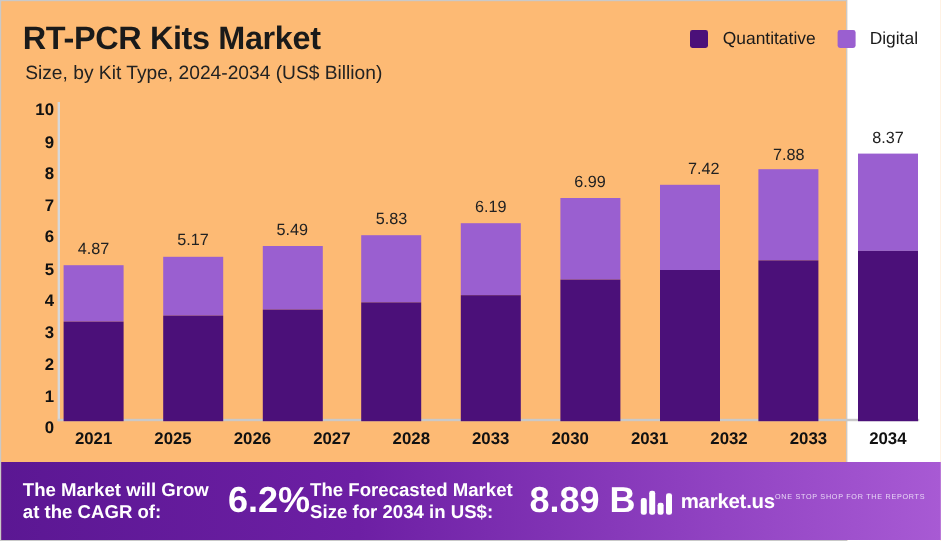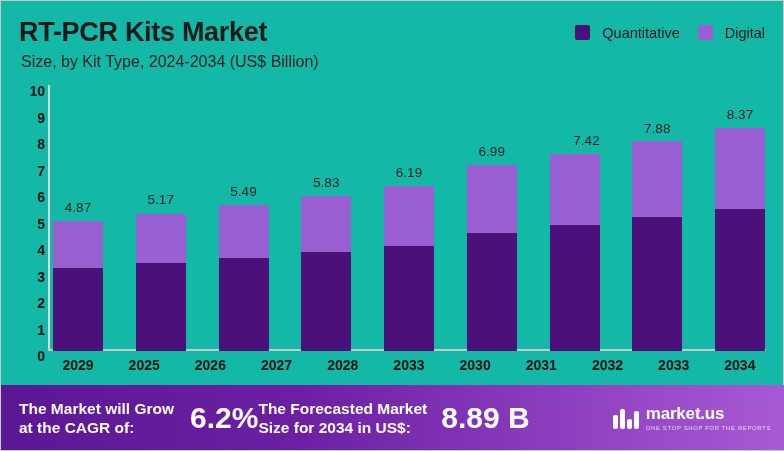--- a/index.html
+++ b/index.html
@@ -4,24 +4,24 @@
 <style>
   html,body{margin:0;padding:0;}
   body{
     width:784px;height:451px;
     background:#ffffff;
     font-family:"Liberation Sans", sans-serif;
     overflow:hidden;
   }
   #page{
     position:relative;
-    width:784px;height:451px;
+    width:706px;height:451px;
     box-sizing:border-box;
     border:1px solid #c9c9c9;
-    background:#14b8a6;
+    background:#fdba74;
   }
   
   .header{
     position:absolute;left:0;top:0;width:784px;height:78px;
   }
   .title{
     position:absolute;left:18px;top:16px;
     font-size:27px;font-weight:bold;color:#1a1a1a;
     letter-spacing:-0.3px;
   }
@@ -99,21 +99,21 @@
   }
   .f-big2{
     color:#ffffff;font-weight:bold;font-size:30px;margin-left:14px;white-space:nowrap;
   }
   .brand{
     position:absolute;right:14px;top:50%;transform:translateY(-50%);
     display:flex;align-items:center;gap:7px;
   }
   .brand-mark{display:flex;align-items:flex-end;gap:2px;height:22px;}
   .brand-mark i{display:block;width:5px;background:#ffffff;border-radius:2px;}
-  .brand-txt{display:flex;flex-direction:column;line-height:1;}
+  .brand-txt{display:flex;line-height:1;}
   .brand-name{color:#fff;font-size:17px;font-weight:bold;letter-spacing:-0.2px;}
   .brand-tag{color:#e8d7f6;font-size:6px;letter-spacing:0.6px;margin-top:3px;}
 </style>
 </head>
 <body>
 
 <div id="page">
 
   <div class="header">
     <div class="title">RT-PCR Kits Market</div>
@@ -187,21 +187,21 @@
           <div class="seg seg-digital" style="height: 75.81px; background: rgb(154, 95, 208);"></div>
           <div class="seg seg-quant" style="height: 133.798px; background: rgb(75, 16, 121);"></div>
         </div>
         <div class="bar-col">
           <div class="bar-value" style="bottom: 228.642px;">8.37</div>
           <div class="seg seg-digital" style="height: 80.332px; background: rgb(154, 95, 208);"></div>
           <div class="seg seg-quant" style="height: 142.31px; background: rgb(75, 16, 121);"></div>
         </div>
       </div>
     <div class="x-axis">
-        <div class="x-tick">2029</div>
+        <div class="x-tick">2021</div>
         <div class="x-tick">2025</div>
         <div class="x-tick">2026</div>
         <div class="x-tick">2027</div>
         <div class="x-tick">2028</div>
         <div class="x-tick">2033</div>
         <div class="x-tick">2030</div>
         <div class="x-tick">2031</div>
         <div class="x-tick">2032</div>
         <div class="x-tick">2033</div>
         <div class="x-tick">2034</div>

